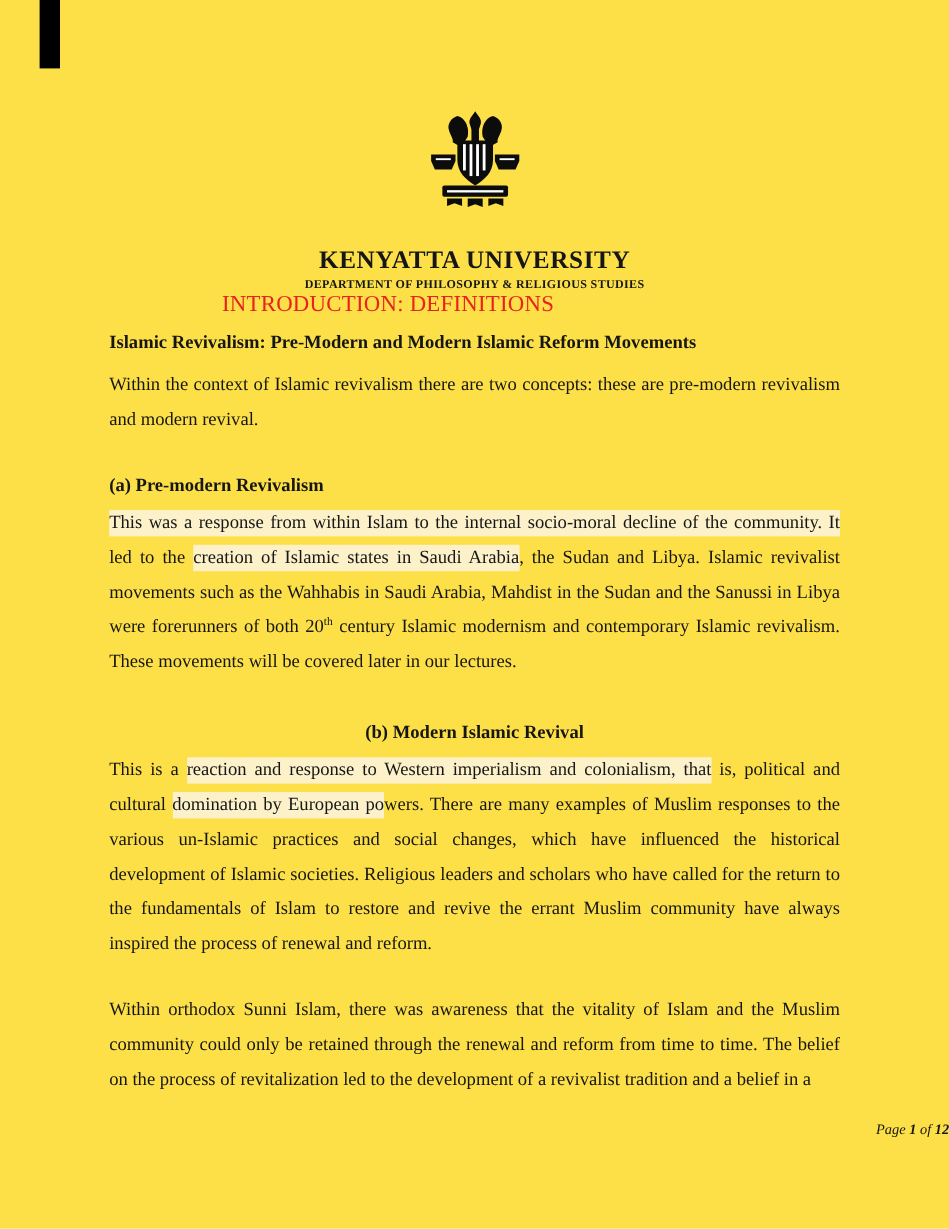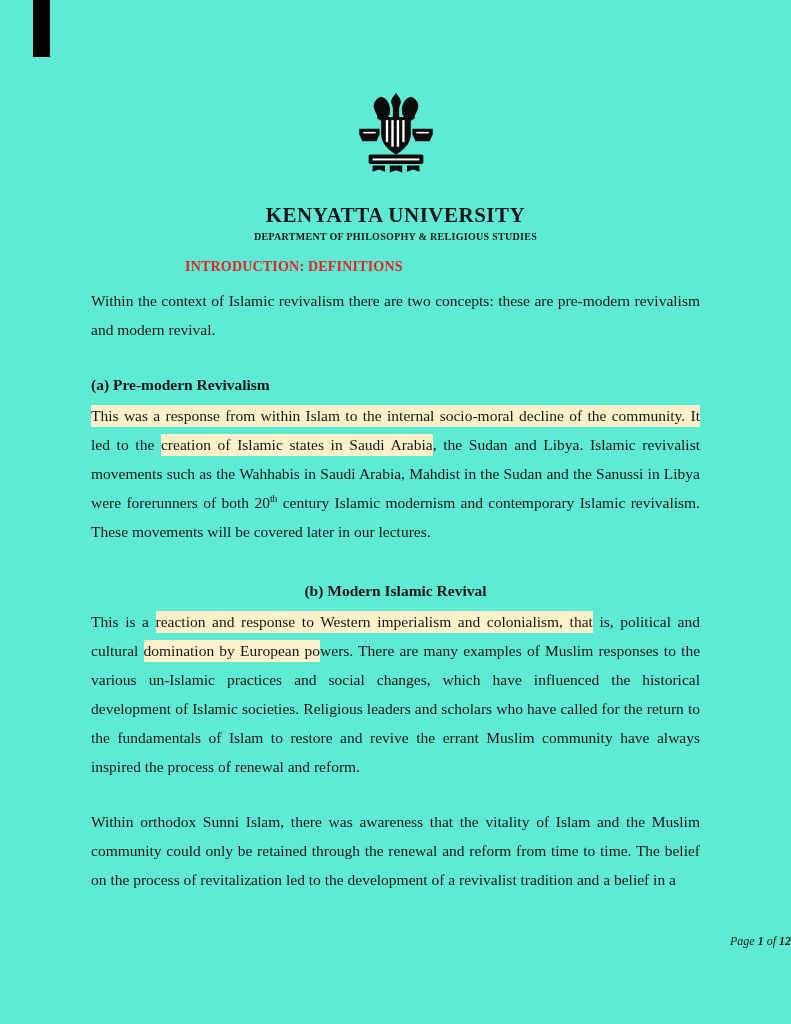--- a/index.html
+++ b/index.html
@@ -1,21 +1,21 @@
 <!DOCTYPE html>
 <html><head>
 <meta charset="utf-8">
 <style>
   html, body { margin: 0; padding: 0; background: #ffffff; }
   .page {
     position: relative;
     width: 791px;
     height: 1024px;
     margin: 0 auto;
-    background: #5eead4;
+    background: #fde047;
     font-family: "Liberation Serif", serif;
     color: #161616;
     overflow: hidden;
   }
   .scan-bar {
     position: absolute;
     left: 33px;
     top: 0;
     width: 17px;
     height: 57px;
@@ -39,24 +39,23 @@
     letter-spacing: 0.3px;
   }
   .h-course {
     margin-top: 19px;
     font-size: 14.5px;
     font-weight: bold;
     letter-spacing: 0.3px;
   }
   .content { padding: 0 91px; }
   .h-intro {
-    margin-top: 17px;
     margin-left: 94px;
-    font-size: 14px;
-    font-weight: bold;
+    font-size: 19px;
+    font-weight: normal;
     color: #e8221e;
     letter-spacing: 0.2px;
   }
   .doc-title {
     margin-top: 12px;
     font-size: 15.5px;
     font-weight: bold;
   }
   .para {
     margin: 0;
@@ -130,20 +129,21 @@
 
   <div class="headings">
     <div class="h-university">KENYATTA UNIVERSITY</div>
     <div class="h-department">DEPARTMENT OF PHILOSOPHY &amp; RELIGIOUS STUDIES</div>
   </div>
 
   <div class="content">
 
     <div class="h-intro">INTRODUCTION: DEFINITIONS</div>
 
+    <div class="doc-title">Islamic Revivalism: Pre-Modern and Modern Islamic Reform Movements</div>
 
     <p class="para p-intro">Within the context of Islamic revivalism there are two concepts: these are pre-modern revivalism and modern revival.</p>
 
     <div class="h-sub h-sub-a">(a) Pre-modern Revivalism</div>
     <p class="para p-a"><mark class="hl">This was a response from within Islam to the internal socio-moral decline of the community.  It</mark><span> led to the </span><mark class="hl">creation of Islamic states in Saudi Arabia</mark><span>, the Sudan and Libya.  Islamic revivalist movements such as the Wahhabis in Saudi Arabia, Mahdist in the Sudan and the Sanussi in Libya were forerunners of both 20</span><sup>th</sup><span> century Islamic modernism and contemporary Islamic revivalism. These movements will be covered later in our lectures.</span></p>
 
     <div class="h-sub h-sub-b">(b) Modern Islamic Revival</div>
     <p class="para p-b"><span>This is a </span><mark class="hl">reaction and response to Western imperialism and colonialism, that</mark><span> is, political and cultural </span><mark class="hl">domination by European po</mark><span>wers. There are many examples of Muslim responses to the various un-Islamic practices and social changes, which have influenced the historical development of Islamic societies. Religious leaders and scholars who have called for the return to the fundamentals of Islam to restore and revive the errant Muslim community have always inspired the process of renewal and reform.</span></p>
 
     <p class="para p-close">Within orthodox Sunni Islam, there was awareness that the vitality of Islam and the Muslim community could only be retained through the renewal and reform from time to time. The belief on the process of revitalization led to the development of a revivalist tradition and a belief in a</p>

